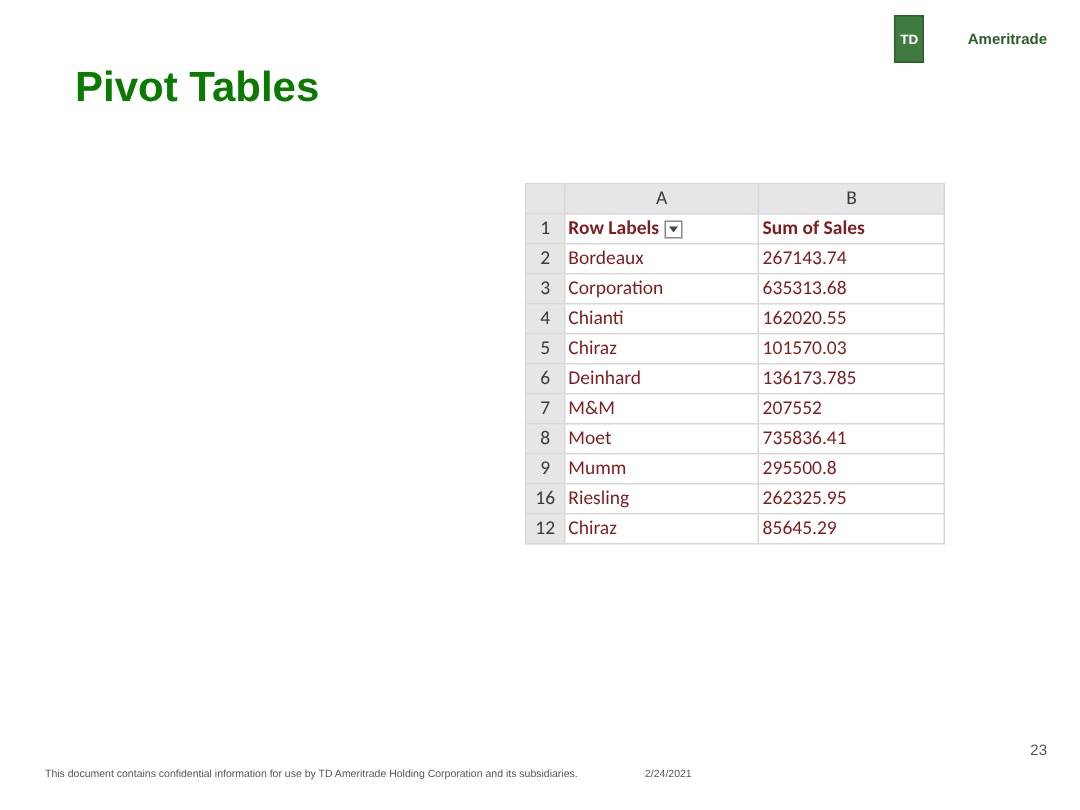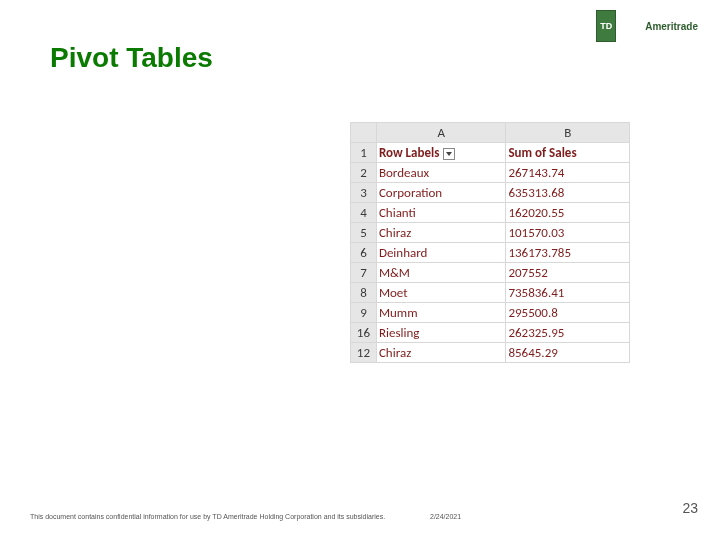--- a/index.html
+++ b/index.html
@@ -27,21 +27,21 @@
   .xl tr.header td.cell { font-weight: 700; }
   .xl tr.total td.cell { font-weight: 700; }
   .dropdown { display:inline-block; width:12px; height:12px; border:1px solid #888; margin-left:4px; position:relative; vertical-align:middle; }
   .dropdown::after { content:""; position:absolute; left:2px; top:3px; width:0; height:0; border-left:3px solid transparent; border-right:3px solid transparent; border-top:4px solid #444; }
   .colA { width: 130px; }
   .colB { width: 124px; }
 
   
   .footer-left { position: absolute; bottom: 20px; left: 30px; font-size: 7px; color: #555; }
   .footer-date { position: absolute; bottom: 20px; left: 430px; font-size: 7px; color: #555; }
-  .footer-page { position: absolute; bottom: 24px; right: 22px; font-size: 14px; color: #555; }
+  .footer-page { position: absolute; bottom: 34px; right: 22px; font-size: 10px; color: #555; }
 </style>
 </head>
 <body>
 
 <div class="slide">
 
   <div class="logo">
     <div class="logo-badge">TD</div>
     <div class="logo-text">Ameritrade</div>
   </div>

